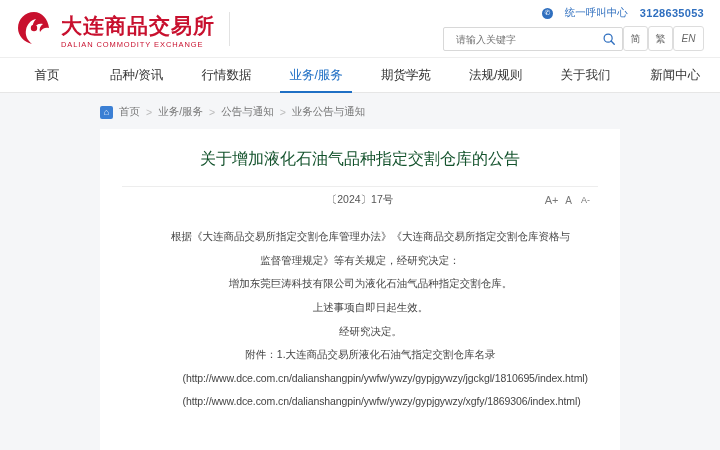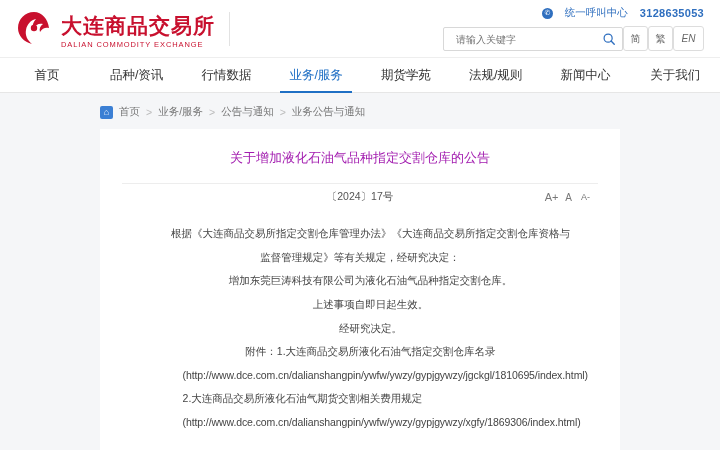--- a/index.html
+++ b/index.html
@@ -189,22 +189,22 @@
   .doc {
     background: #fff;
     margin: 0 100px;
     min-height: 322px;
     padding: 18px 42px 20px 42px;
     box-sizing: border-box;
     border-bottom: 1px solid #ededed;
   }
   .doc-title {
     text-align: center;
-    color: #a21caf;
-    font-size: 13px;
+    color: #14532d;
+    font-size: 16px;
     padding: 2px 0 16px 0;
     border-bottom: 1px solid #ededed;
     margin: 0 -20px 0 -20px;
   }
   .doc-subrow {
     display: flex;
     align-items: center;
     justify-content: center;
     position: relative;
     margin-top: 4px;
@@ -288,22 +288,22 @@
   </div>
 </div>
 
 <div class="nav">
   <div class="nav-item">首页</div>
   <div class="nav-item">品种/资讯</div>
   <div class="nav-item">行情数据</div>
   <div class="nav-item active">业务/服务</div>
   <div class="nav-item">期货学苑</div>
   <div class="nav-item">法规/规则</div>
+  <div class="nav-item">关于我们</div>
   <div class="nav-item">新闻中心</div>
-  <div class="nav-item">关于我们</div>
 </div>
 
 <div class="page">
 
   <div class="breadcrumb">
     <span class="home-ico">⌂</span>
     <span>首页</span>
     <span class="crumb-sep">&gt;</span>
     <span>业务/服务</span>
     <span class="crumb-sep">&gt;</span>
@@ -325,18 +325,17 @@
     </div>
 
     <div class="doc-body">
       <p class="indent">根据《大连商品交易所指定交割仓库管理办法》《大连商品交易所指定交割仓库资格与监督管理规定》等有关规定，经研究决定：</p>
       <p class="indent">增加东莞巨涛科技有限公司为液化石油气品种指定交割仓库。</p>
       <p class="indent">上述事项自即日起生效。</p>
       <p class="indent">经研究决定。</p>
 
       <p class="indent">附件：1.大连商品交易所液化石油气指定交割仓库名录</p>
       <p class="sub-indent link-line">(http://www.dce.com.cn/dalianshangpin/ywfw/ywzy/gypjgywzy/jgckgl/1810695/index.html)</p>
-      <p class="sub-indent">2.大连商品交易所液化石油气期货交割相关费用规定</p>
       <p class="sub-indent link-line">(http://www.dce.com.cn/dalianshangpin/ywfw/ywzy/gypjgywzy/xgfy/1869306/index.html)</p>
     </div>
 
   </div>
 </div>
 
 </body></html>

